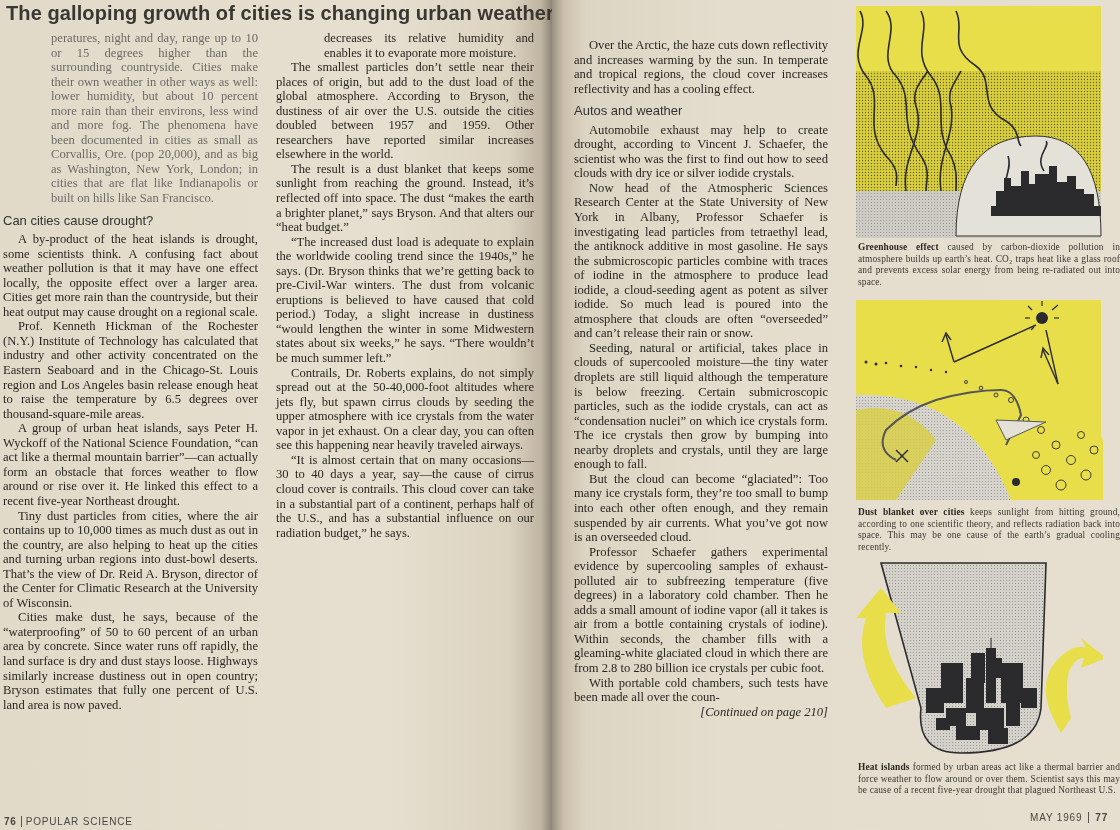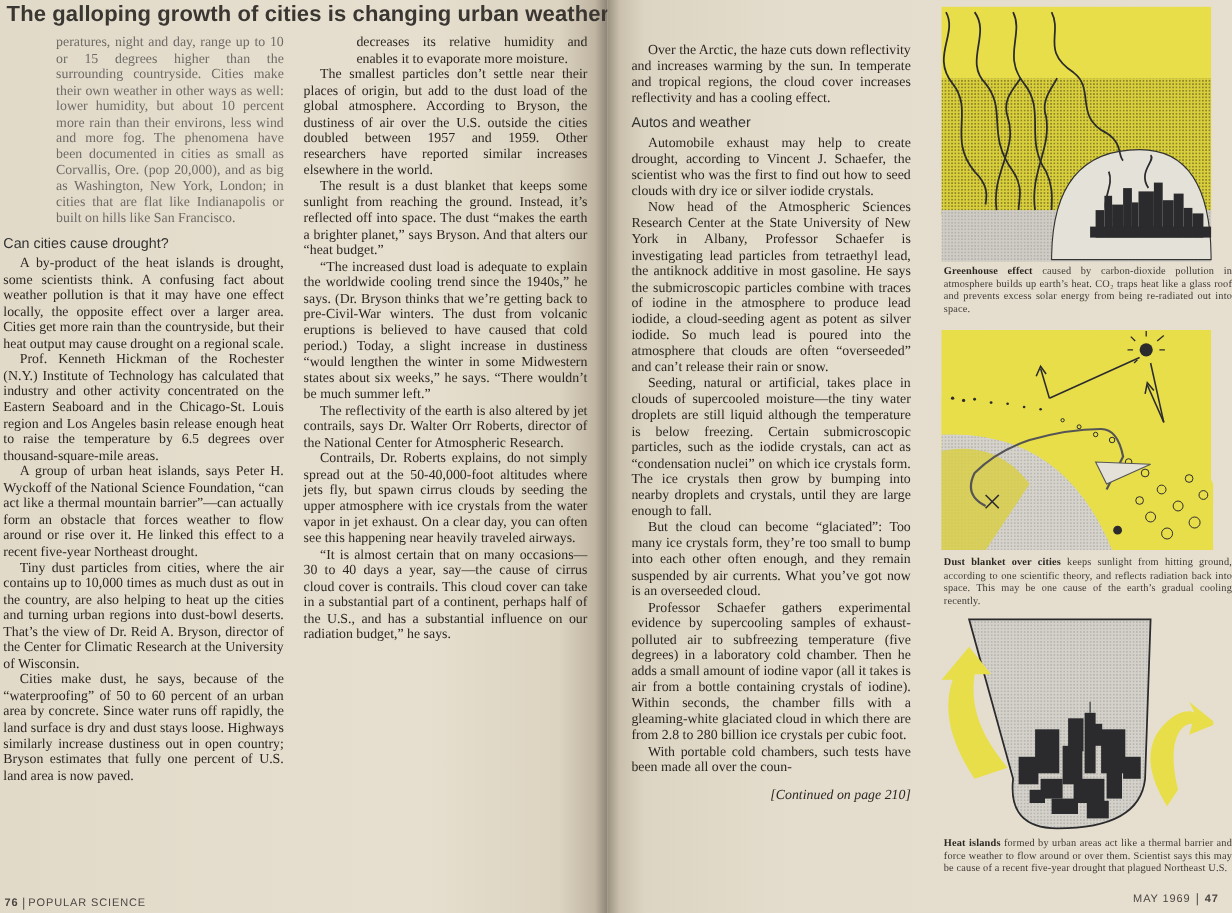--- a/index.html
+++ b/index.html
@@ -11,21 +11,21 @@
   .headline-left { left:6px; }
   .headline-right { left:12px; }
   .col { position:absolute; font-size:12.6px; line-height:14.55px; text-align:justify; hyphens:manual; }
   .col p { margin:0; text-indent:15px; }
   .col p.noindent { text-indent:0;margin-left:48px; }
   .col h3 { font-family:"Liberation Sans", sans-serif; font-weight:normal; font-size:13px; margin:8px 0 4px 0; color:#333; text-indent:0; }
   .col1 { left:3px; top:31px; width:255px; }
   .col1 p.faded { color:#6d6a66; }
   .col2 { left:276px; top:31px; width:258px; }
   .col3 { left:22px; top:38px; width:254px; }
-  .cont { text-align:right; font-style:italic; margin-top:10px; }
+  .cont { text-align:right; font-style:italic; margin-top:0; }
   .folio { position:absolute; font-family:"Liberation Sans", sans-serif; font-size:10px; letter-spacing:0.8px; color:#4a4642; }
   .folio-left { left:4px; top:816px;text-align:right; }
   .folio-left .num { font-weight:bold; padding-right:4px; border-right:1px solid #555; margin-right:4px; }
   .folio-right { right:12px; top:812px; }
   .folio-right .num { font-weight:bold; padding-left:6px; border-left:1px solid #555; margin-left:6px; }
   .fig { position:absolute; left:294px; width:257px; }
   .caption { position:absolute; left:294px; width:262px; font-family:Liberation Serif, serif; font-size:9.4px; line-height:11.6px; color:#3a3632; text-align:justify; letter-spacing:0.15px;margin-left:12px; }
   .caption b { color:#2a2622; }
 </style>
 </head>
@@ -42,21 +42,20 @@
     <p>A group of urban heat islands, says Peter H. Wyckoff of the National Science Foundation, “can act like a thermal mountain barrier”—can actually form an obstacle that forces weather to flow around or rise over it. He linked this effect to a recent five-year Northeast drought.</p>
     <p>Tiny dust particles from cities, where the air contains up to 10,000 times as much dust as out in the country, are also helping to heat up the cities and turning urban regions into dust-bowl deserts. That’s the view of Dr. Reid A. Bryson, director of the Center for Climatic Research at the University of Wisconsin.</p>
     <p>Cities make dust, he says, because of the “waterproofing” of 50 to 60 percent of an urban area by concrete. Since water runs off rapidly, the land surface is dry and dust stays loose. Highways similarly increase dustiness out in open country; Bryson estimates that fully one percent of U.S. land area is now paved.</p>
   </div>
 
   <div class="col col2">
     <p class="noindent">decreases its relative humidity and enables it to evaporate more moisture.</p>
     <p>The smallest particles don’t settle near their places of origin, but add to the dust load of the global atmosphere. According to Bryson, the dustiness of air over the U.S. outside the cities doubled between 1957 and 1959. Other researchers have reported similar increases elsewhere in the world.</p>
     <p>The result is a dust blanket that keeps some sunlight from reaching the ground. Instead, it’s reflected off into space. The dust “makes the earth a brighter planet,” says Bryson. And that alters our “heat budget.”</p>
     <p>“The increased dust load is adequate to explain the worldwide cooling trend since the 1940s,” he says. (Dr. Bryson thinks that we’re getting back to pre-Civil-War winters. The dust from volcanic eruptions is believed to have caused that cold period.) Today, a slight increase in dustiness “would lengthen the winter in some Midwestern states about six weeks,” he says. “There wouldn’t be much summer left.”</p>
-    <p>The reflectivity of the earth is also altered by jet contrails, says Dr. Walter Orr Roberts, director of the National Center for Atmospheric Research.</p>
     <p>Contrails, Dr. Roberts explains, do not simply spread out at the 50-40,000-foot altitudes where jets fly, but spawn cirrus clouds by seeding the upper atmosphere with ice crystals from the water vapor in jet exhaust. On a clear day, you can often see this happening near heavily traveled airways.</p>
     <p>“It is almost certain that on many occasions—30 to 40 days a year, say—the cause of cirrus cloud cover is contrails. This cloud cover can take in a substantial part of a continent, perhaps half of the U.S., and has a substantial influence on our radiation budget,” he says.</p>
   </div>
 
   <div class="folio folio-left">
     <span class="num">76</span><span>POPULAR SCIENCE</span>
   </div>
 </div>
 
 <div class="page page-right">
@@ -200,15 +199,15 @@
         <rect x="90" y="160" width="14" height="12"></rect>
         <rect x="110" y="168" width="24" height="14"></rect>
       <rect x="142" y="170" width="20" height="16"></rect>
         <rect x="148" y="100" width="8" height="20"></rect>
     </g>
     <line x1="145" y1="90" x2="145" y2="80" stroke="#2b2b2e" stroke-width="1"></line>
   </svg>
   <div class="caption" style="top:762px;"><b>Heat islands</b><span> formed by urban areas act like a thermal barrier and force weather to flow around or over them. Scientist says this may be cause of a recent five-year drought that plagued Northeast U.S.</span></div>
 
   <div class="folio folio-right">
-    <span>MAY 1969</span><span class="num">47</span>
+    <span>MAY 1969</span><span class="num">77</span>
   </div>
 </div>
 
 </body></html>

